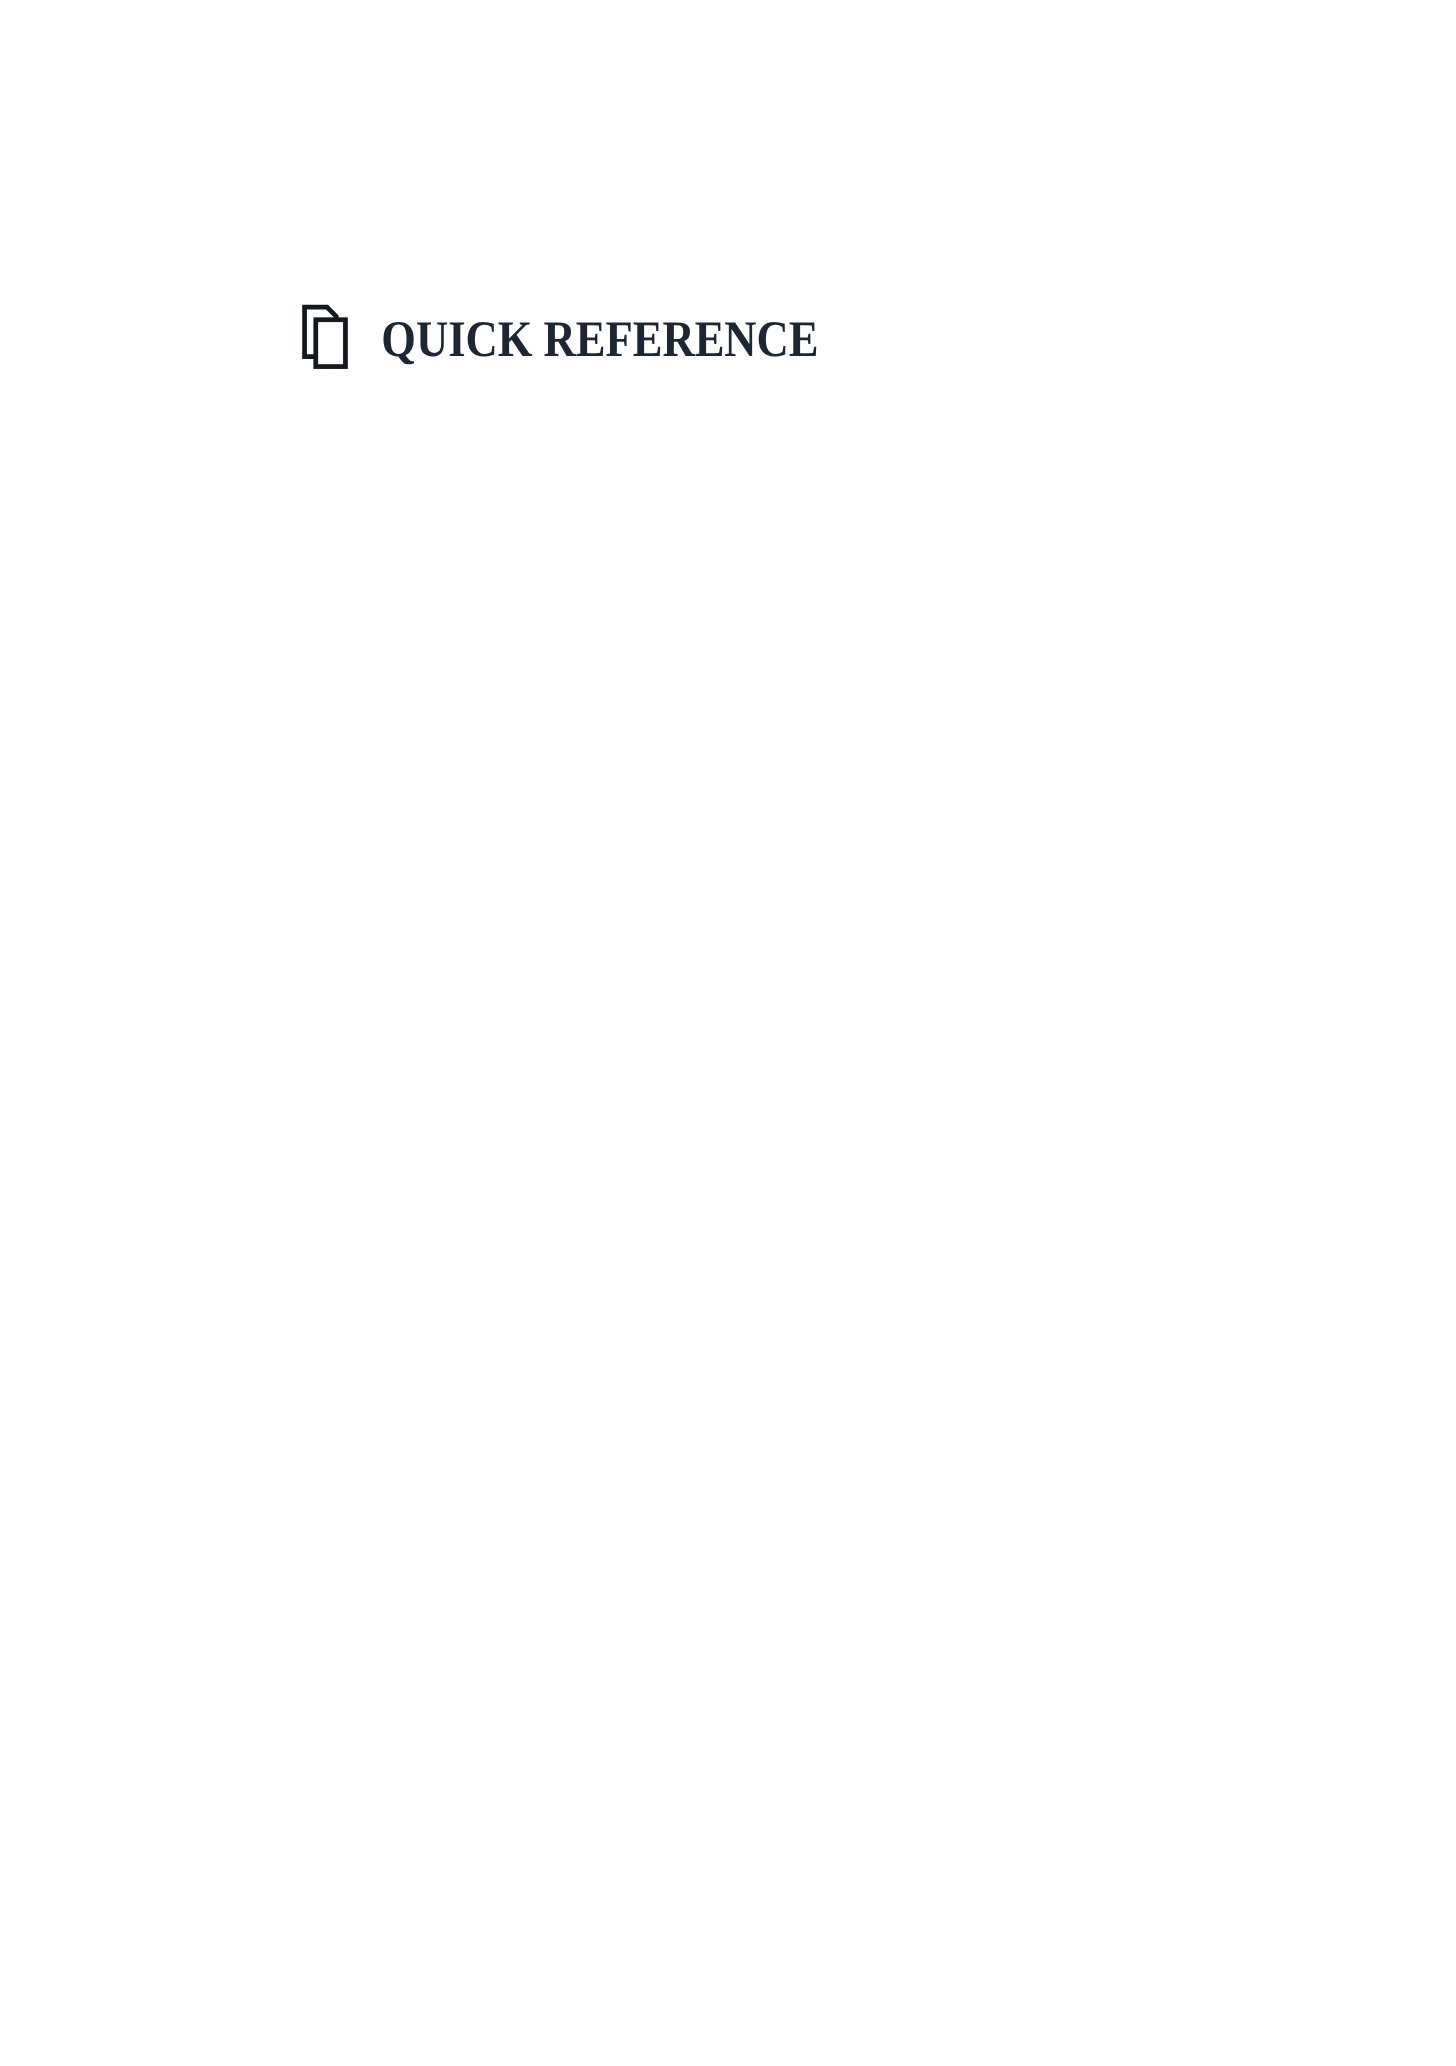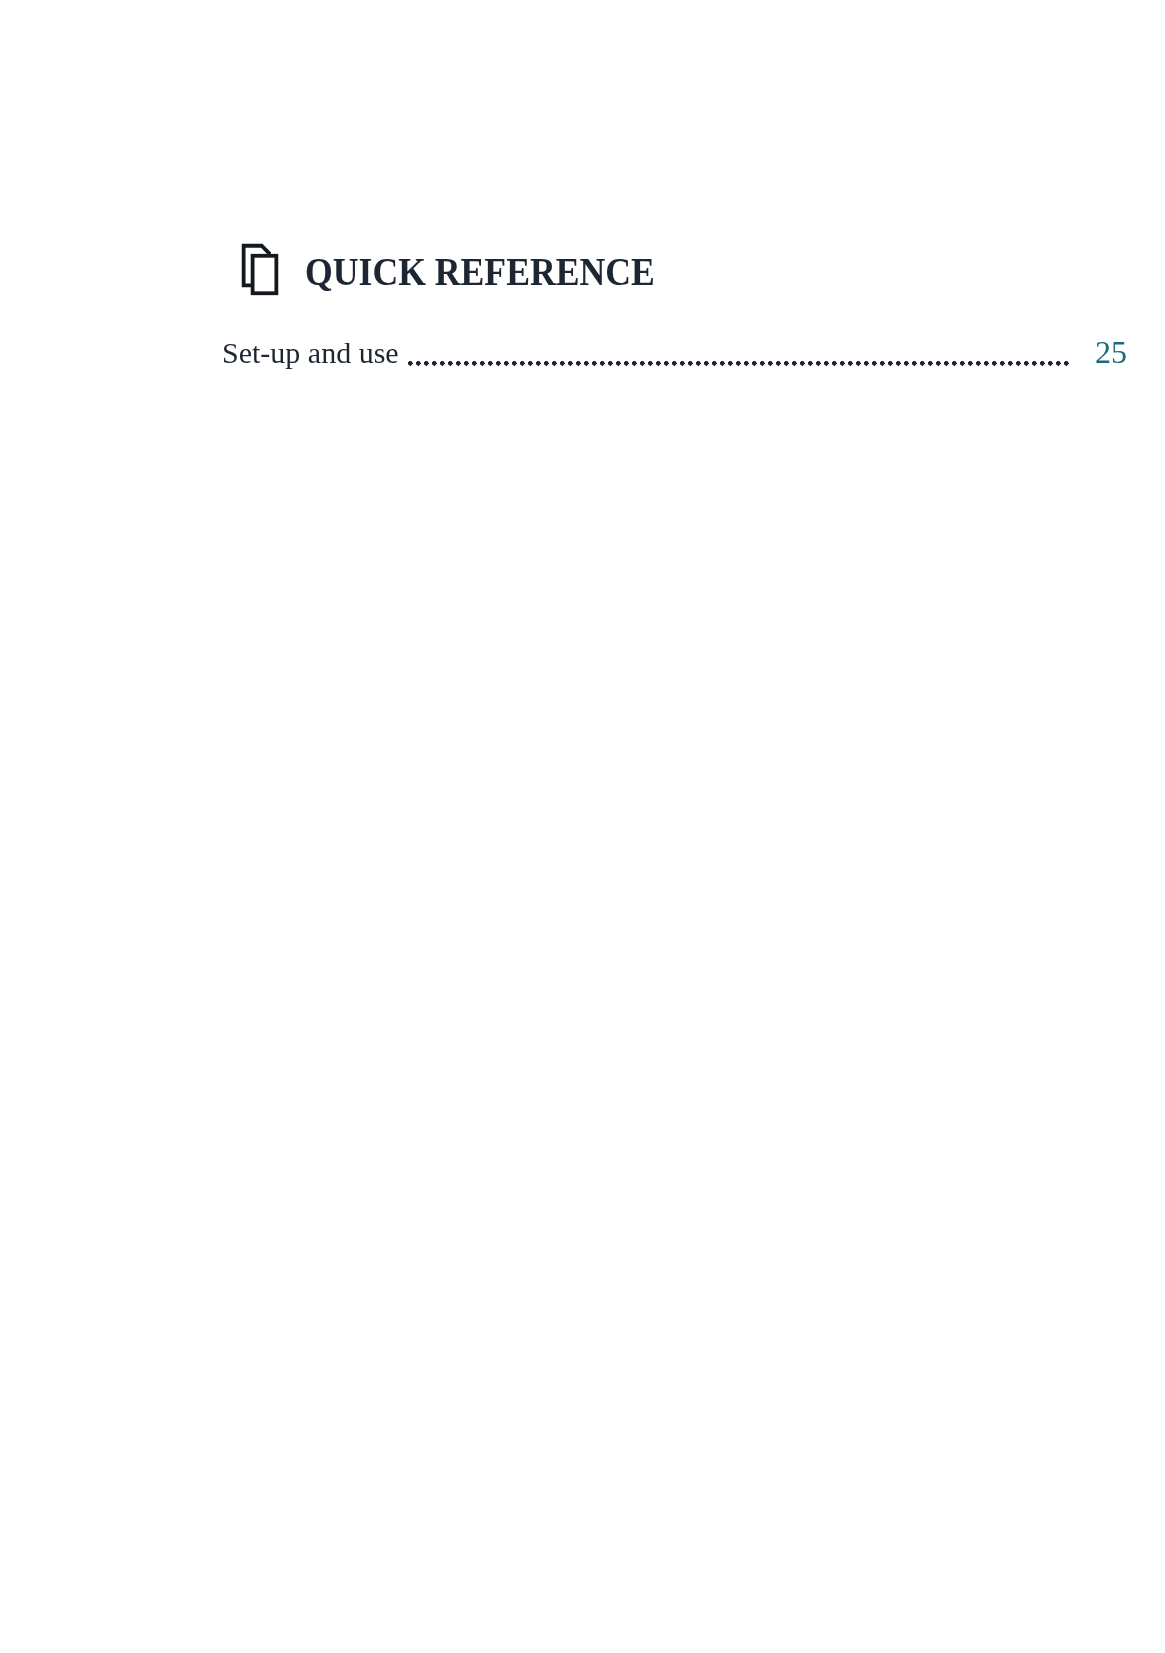--- a/index.html
+++ b/index.html
@@ -98,24 +98,19 @@
     <span class="pages-icon">
       <svg viewBox="0 0 36 50" xmlns="http://www.w3.org/2000/svg">
         <path d="M2.5 2.5 H19.5 L26.5 9.5 V40 H2.5 Z" fill="#ffffff" stroke="#14191f" stroke-width="3.6" stroke-linejoin="miter"></path>
         <rect x="11" y="12" width="22.5" height="35.5" fill="#ffffff" stroke="#14191f" stroke-width="3.6"></rect>
       </svg>
     </span>
     <h1 class="section-title">QUICK REFERENCE</h1>
   </header>
 
   <nav class="toc">
-    <div class="toc-row">
-      <span class="toc-label">Set-up and use</span>
-      <span class="dot-leader"></span>
-      <span class="toc-page">25</span>
-    </div>
   </nav>
 
   <footer class="page-footer">
     <span class="page-number">19</span>
   </footer>
 
 </div>
 
 </body></html>

